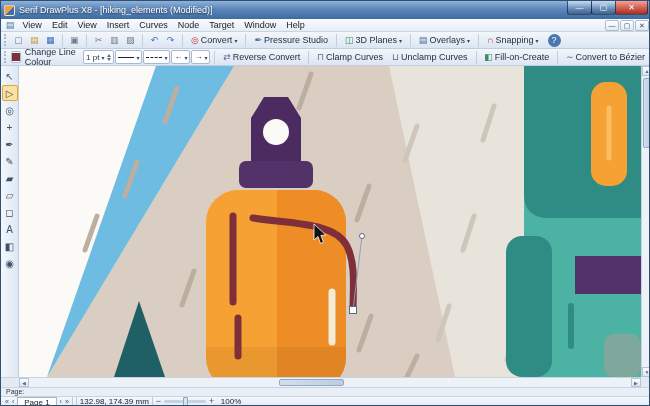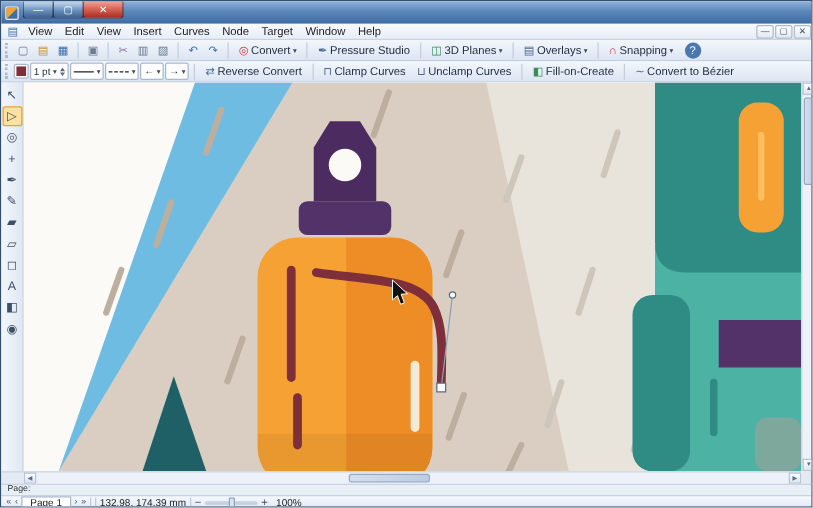--- a/index.html
+++ b/index.html
@@ -84,40 +84,41 @@
   .sbtn { position:absolute; background:linear-gradient(#FDFEFF,#DCE5F1); border:1px solid #B6C4D8;
     color:#5A6D88; font-size:5px; display:flex; align-items:center; justify-content:center; }
   .vscroll .sbtn { left:0; width:10px; height:10px; }
   .hscroll .sbtn { top:0; width:10px; height:9px; }
   .thumb { position:absolute; background:linear-gradient(90deg,#D3DFEE,#BCCDE2); border:1px solid #93A9C4; border-radius:2px; }
   
   .pagerow { position:absolute; left:0; top:386px; width:650px; height:9px; background:#E9EFF7;
     border-top:1px solid #C9D4E2; font-size:7px; line-height:8px; color:#333; padding-left:5px; }
   .statusrow { position:absolute; left:0; top:395px; width:650px; height:11px;
     background:linear-gradient(#F5F9FD,#E1E9F4); border-top:1px solid #C9D4E2;
-    display:flex; align-items:center; font-size:8px; color:#222; gap:3px; padding:0 4px; }
+    display:flex; align-items:flex-start; font-size:8px; color:#222; gap:3px; padding:0 4px; }
   .navbtn { font-size:7px; color:#44516A; line-height:10px; }
   .page-tab { background:#fff; border:1px solid #A9B8CD; padding:0 6px; font-size:8px; height:10px; line-height:9px; }
   .vsep { width:1px; height:9px; background:#C0CCDC; }
   .hint { flex:1; font-size:7.5px; color:#333; white-space:nowrap; overflow:hidden; }
   .coords { font-size:8px; white-space:nowrap;text-decoration:underline; }
   .zoomctl { display:flex; align-items:center; gap:3px; }
   .zbtn { font-size:9px; color:#44516A; line-height:9px; }
   .zslider { width:42px; height:3px; background:#C5D2E2; border-radius:2px; position:relative; }
   .zthumb { position:absolute; left:45%; top:-3px; width:5px; height:9px;
     background:#D9E4F2; border:1px solid #8FA5C0; border-radius:1px; }
   .zoomval { font-size:8px; min-width:24px; text-align:right; }
 </style>
 </head>
 <body>
 
 <div id="app">
 
   <div class="titlebar">
     <div class="appicon"></div>
+    <div class="title-text">Serif DrawPlus X8 - [hiking_elements (Modified)]</div>
     <div class="capbtns">
       <div class="capbtn">—</div>
       <div class="capbtn">▢</div>
       <div class="capbtn close">✕</div>
     </div>
   </div>
 
   <div class="menubar">
     <span class="docicon">▤</span>
     <span class="menu-item">View</span>
@@ -181,20 +182,21 @@
     <span class="helpbtn">?</span>
   </div>
 
   <div class="toolbar toolbar2">
     <span class="grip"></span>
     <span class="swatch-wrap">
       <svg width="8" height="8">
           <rect x="0" y="0" width="8" height="8" fill="#7E2F3A"></rect>
         </svg>
     </span>
+    <span style="padding:0 3px;">Change Line Colour</span>
     <span class="combo">
       <span>1 pt</span>
         <span class="dd">▾</span>
       <span class="spin">
           <i class="up"></i>
           <i class="dn"></i>
         </span>
     </span>
     <span class="combo">
       <span class="lineprev"></span>

